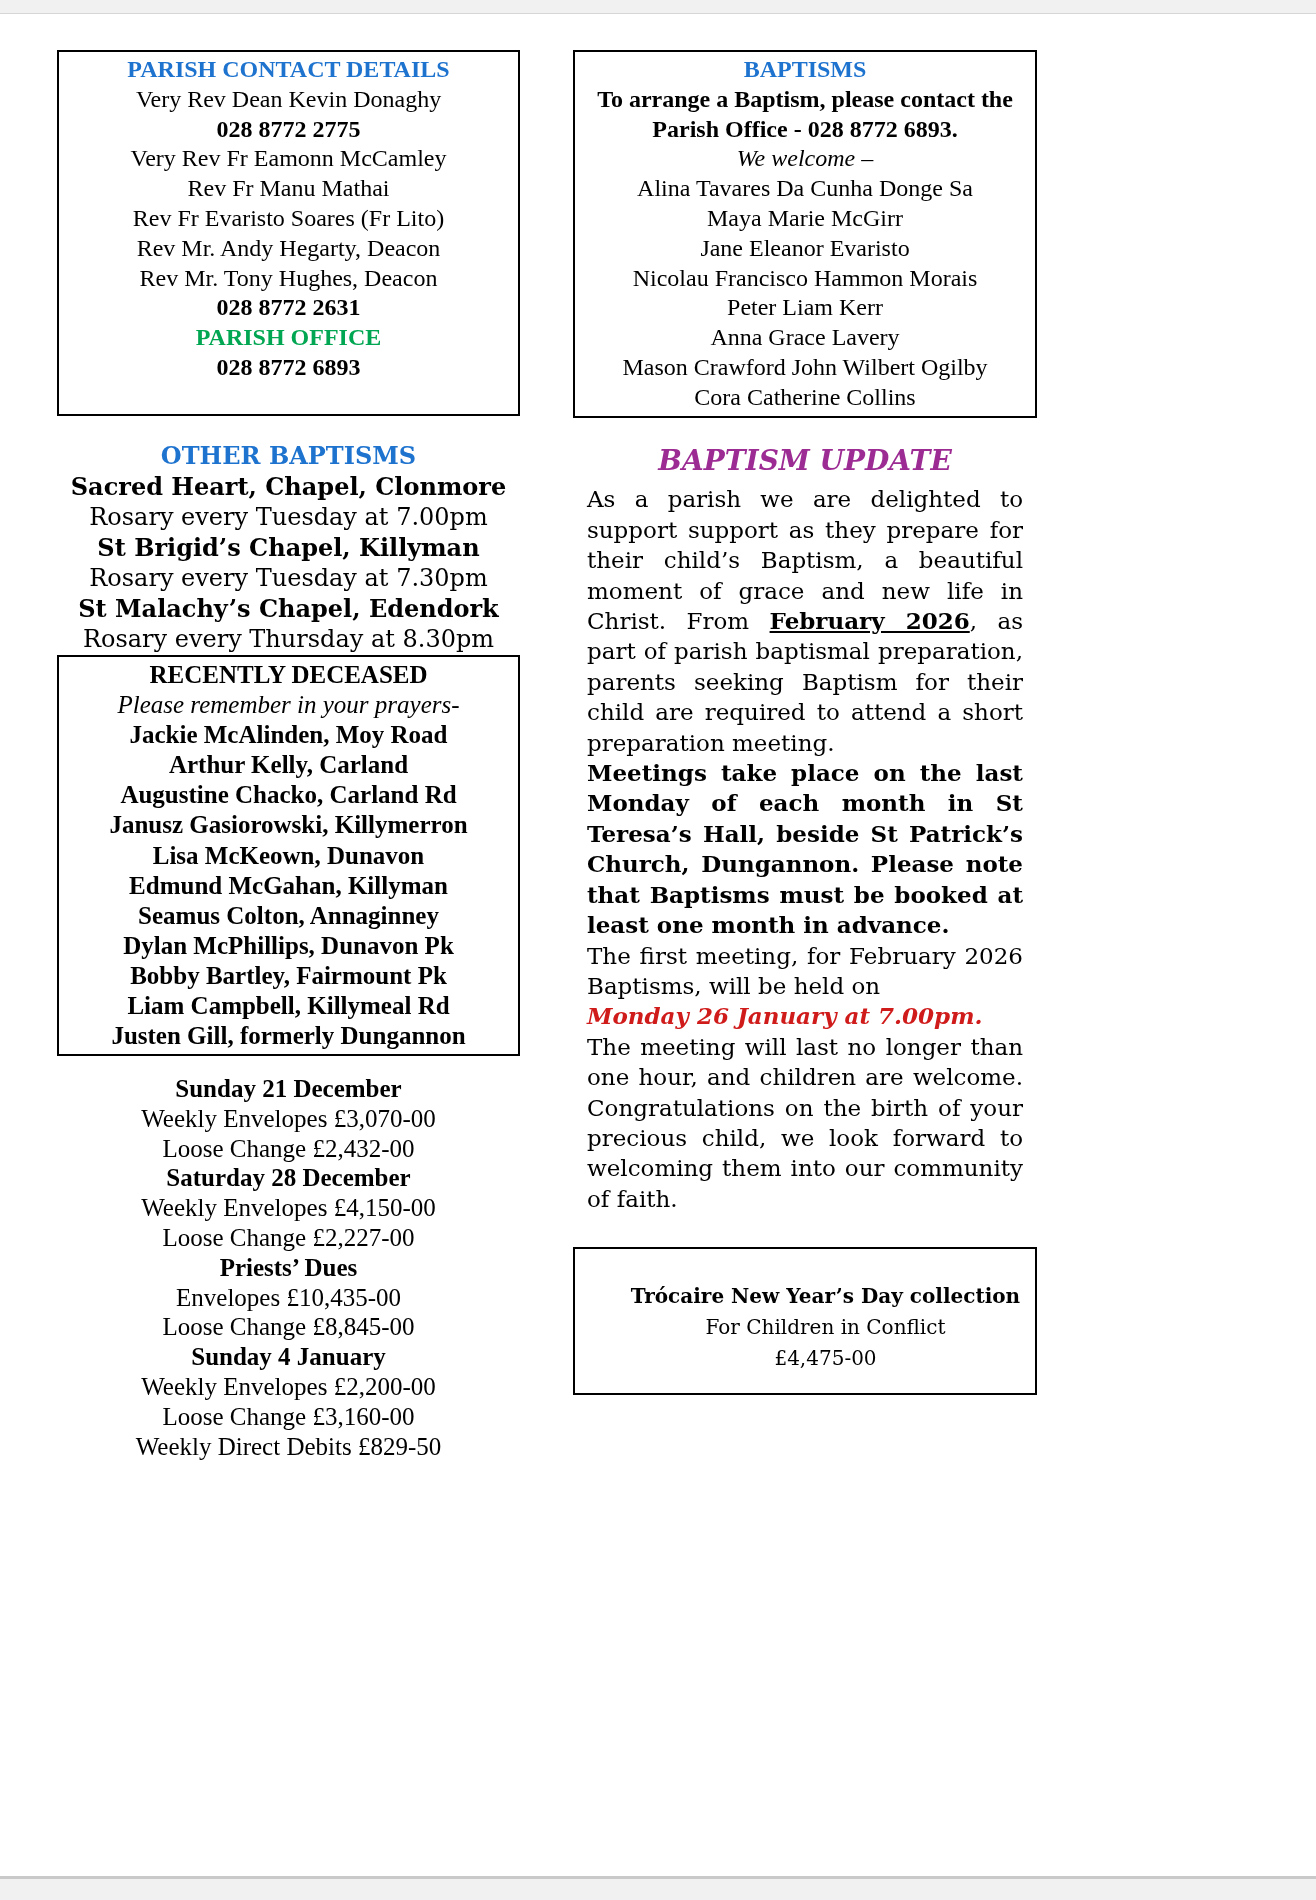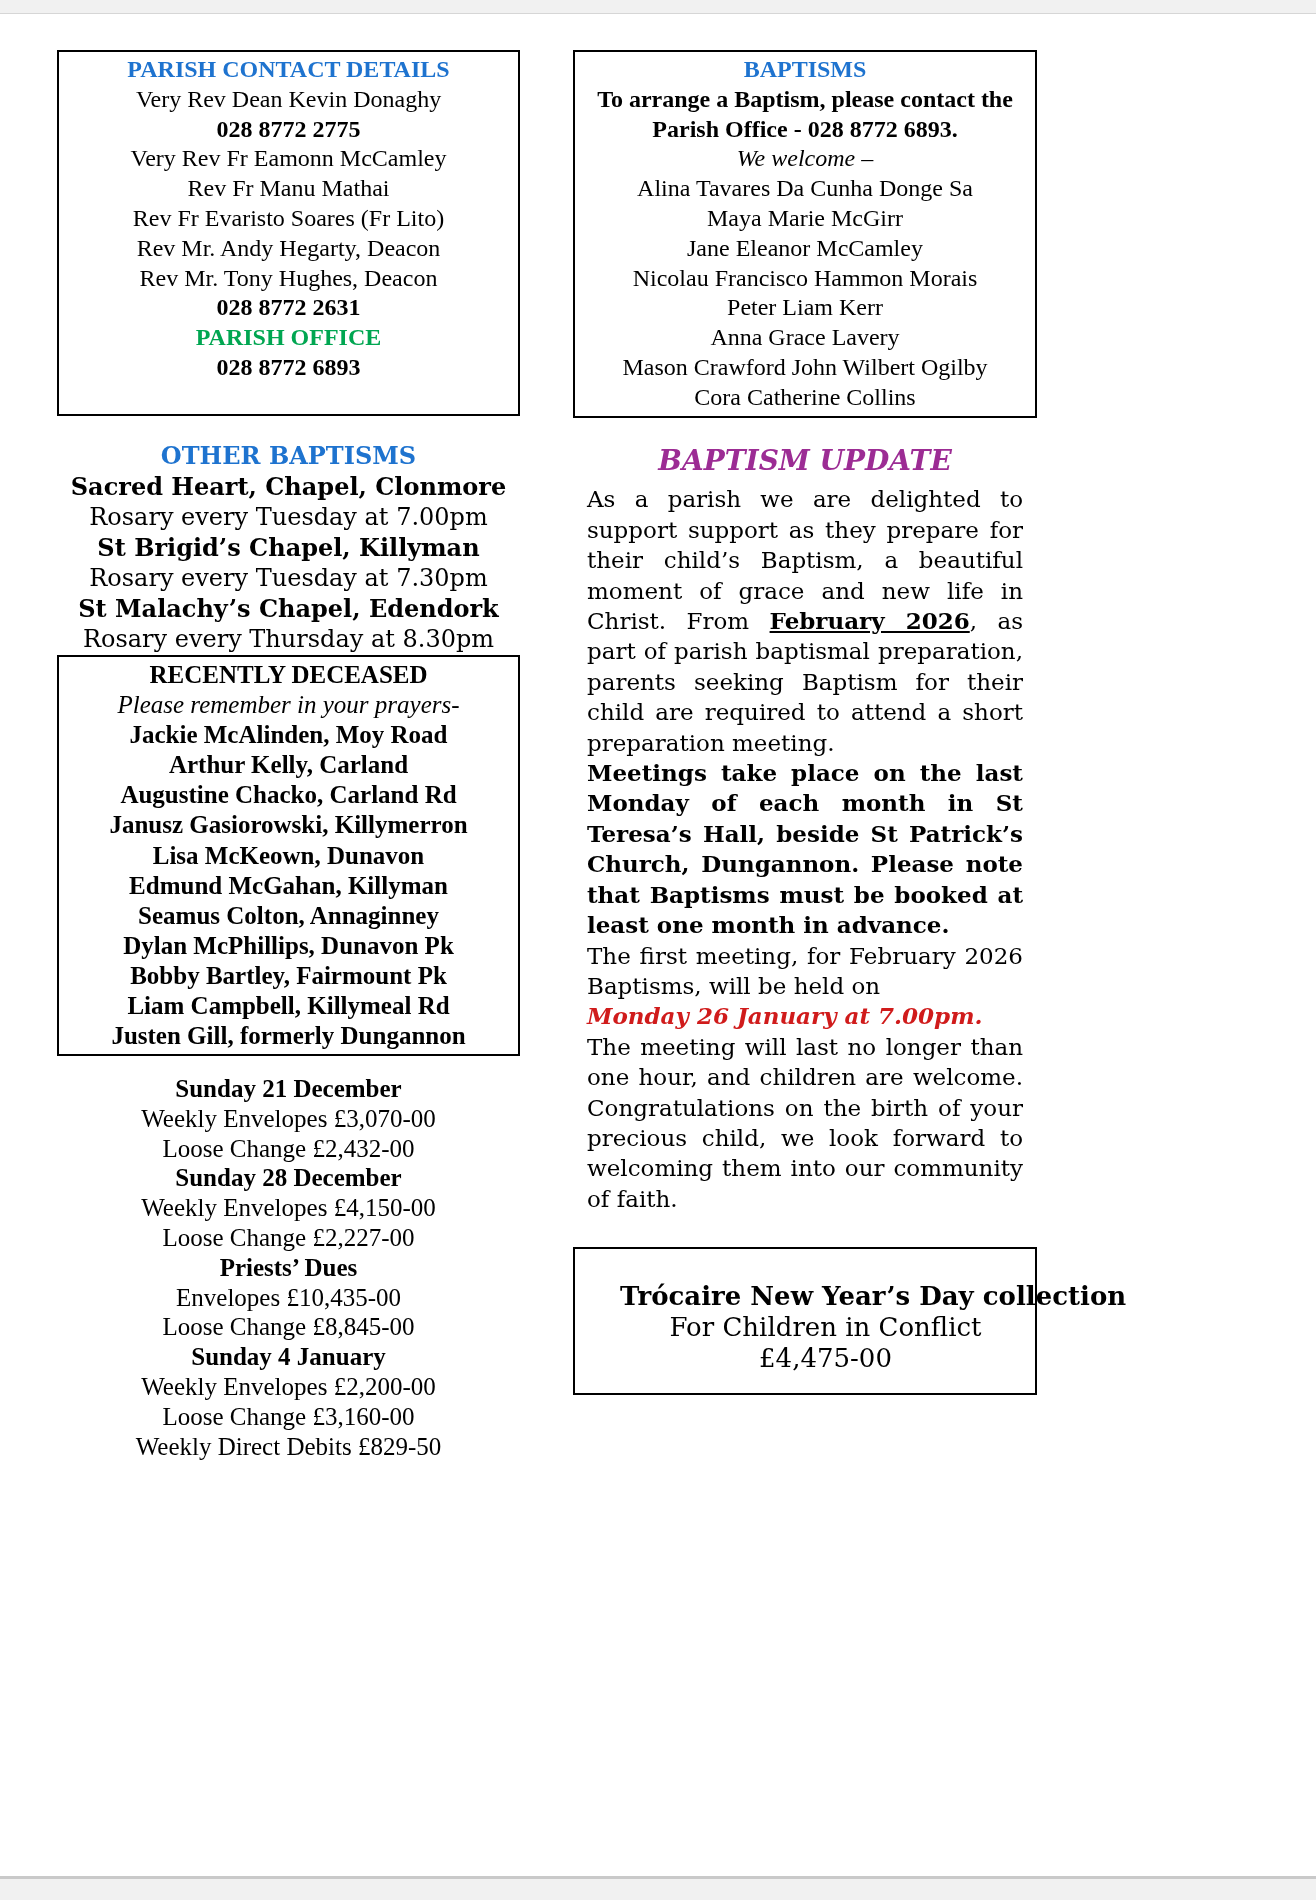--- a/index.html
+++ b/index.html
@@ -32,21 +32,21 @@
   
   .slab{font-family:"DejaVu Serif",serif;}
   .liturgies{top:441px;}
   .liturgies .ln{font-size:24px;line-height:30.5px;}
   .update{top:446px;padding:0 14px;font-size:23px;line-height:30.4px;text-align:justify;}
   .update p{margin:0;}
   .update .hl-red{color:var(--alert-red,#d01b1b);font-weight:bold;font-style:italic;text-align:left;}
   .update-title{text-align:center;font-size:28px;font-weight:bold;font-style:italic;
     color:var(--update-purple,#9c2c94);margin:0 0 8px 0;}
   .trocaire-box{top:1247px;min-height:148px;padding-top:32px;}
-  .trocaire-box .ln{font-size:26px;line-height:31px;margin-left:41px;}
+  .trocaire-box .ln{font-size:20px;line-height:31px;margin-left:41px;}
   
   .bold{font-weight:bold;}
   .italic{font-style:italic;}
   .underline{text-decoration:underline;}
   .blue{color:var(--heading-blue,#1e73cf);font-weight:bold;}
   .green{color:var(--office-green,#00a651);}
   .bolditalic{font-weight:bold;}
 </style>
 </head>
 <body>
@@ -99,21 +99,21 @@
         <div class="ln bold">Liam Campbell, Killymeal Rd</div>
         <div class="ln bold">Justen Gill, formerly Dungannon</div>
       </div>
   </section>
 
   <section class="collections">
     <div>
         <div class="ln bold">Sunday 21 December</div>
         <div class="ln">Weekly Envelopes £3,070-00</div>
         <div class="ln">Loose Change £2,432-00</div>
-        <div class="ln bold">Sunday 28 December</div>
+        <div class="ln bold">Saturday 28 December</div>
         <div class="ln">Weekly Envelopes £4,150-00</div>
         <div class="ln">Loose Change £2,227-00</div>
         <div class="ln bold">Priests’ Dues</div>
         <div class="ln">Envelopes £10,435-00</div>
         <div class="ln">Loose Change £8,845-00</div>
         <div class="ln bold">Sunday 4 January</div>
         <div class="ln">Weekly Envelopes £2,200-00</div>
         <div class="ln">Loose Change £3,160-00</div>
         <div class="ln">Weekly Direct Debits £829-50</div>
       </div>
@@ -123,21 +123,21 @@
 
 <div class="col-right">
 
   <section class="box baptisms-box">
     <div class="ln serifln blue">BAPTISMS</div>
     <div class="ln serifln intro">To arrange a Baptism, please contact the Parish Office - 028 8772 6893.</div>
     <div class="ln serifln italic">We welcome –</div>
     <div>
         <div class="ln serifln">Alina Tavares Da Cunha Donge Sa</div>
         <div class="ln serifln">Maya Marie McGirr</div>
-        <div class="ln serifln">Jane Eleanor McCamley</div>
+        <div class="ln serifln">Jane Eleanor Evaristo</div>
         <div class="ln serifln">Nicolau Francisco Hammon Morais</div>
         <div class="ln serifln">Peter Liam Kerr</div>
         <div class="ln serifln">Anna Grace Lavery</div>
         <div class="ln serifln">Mason Crawford John Wilbert Ogilby</div>
         <div class="ln serifln">Cora Catherine Collins</div>
       </div>
   </section>
 
   <section class="update slab">
     <h2 class="update-title">BAPTISM UPDATE</h2>

